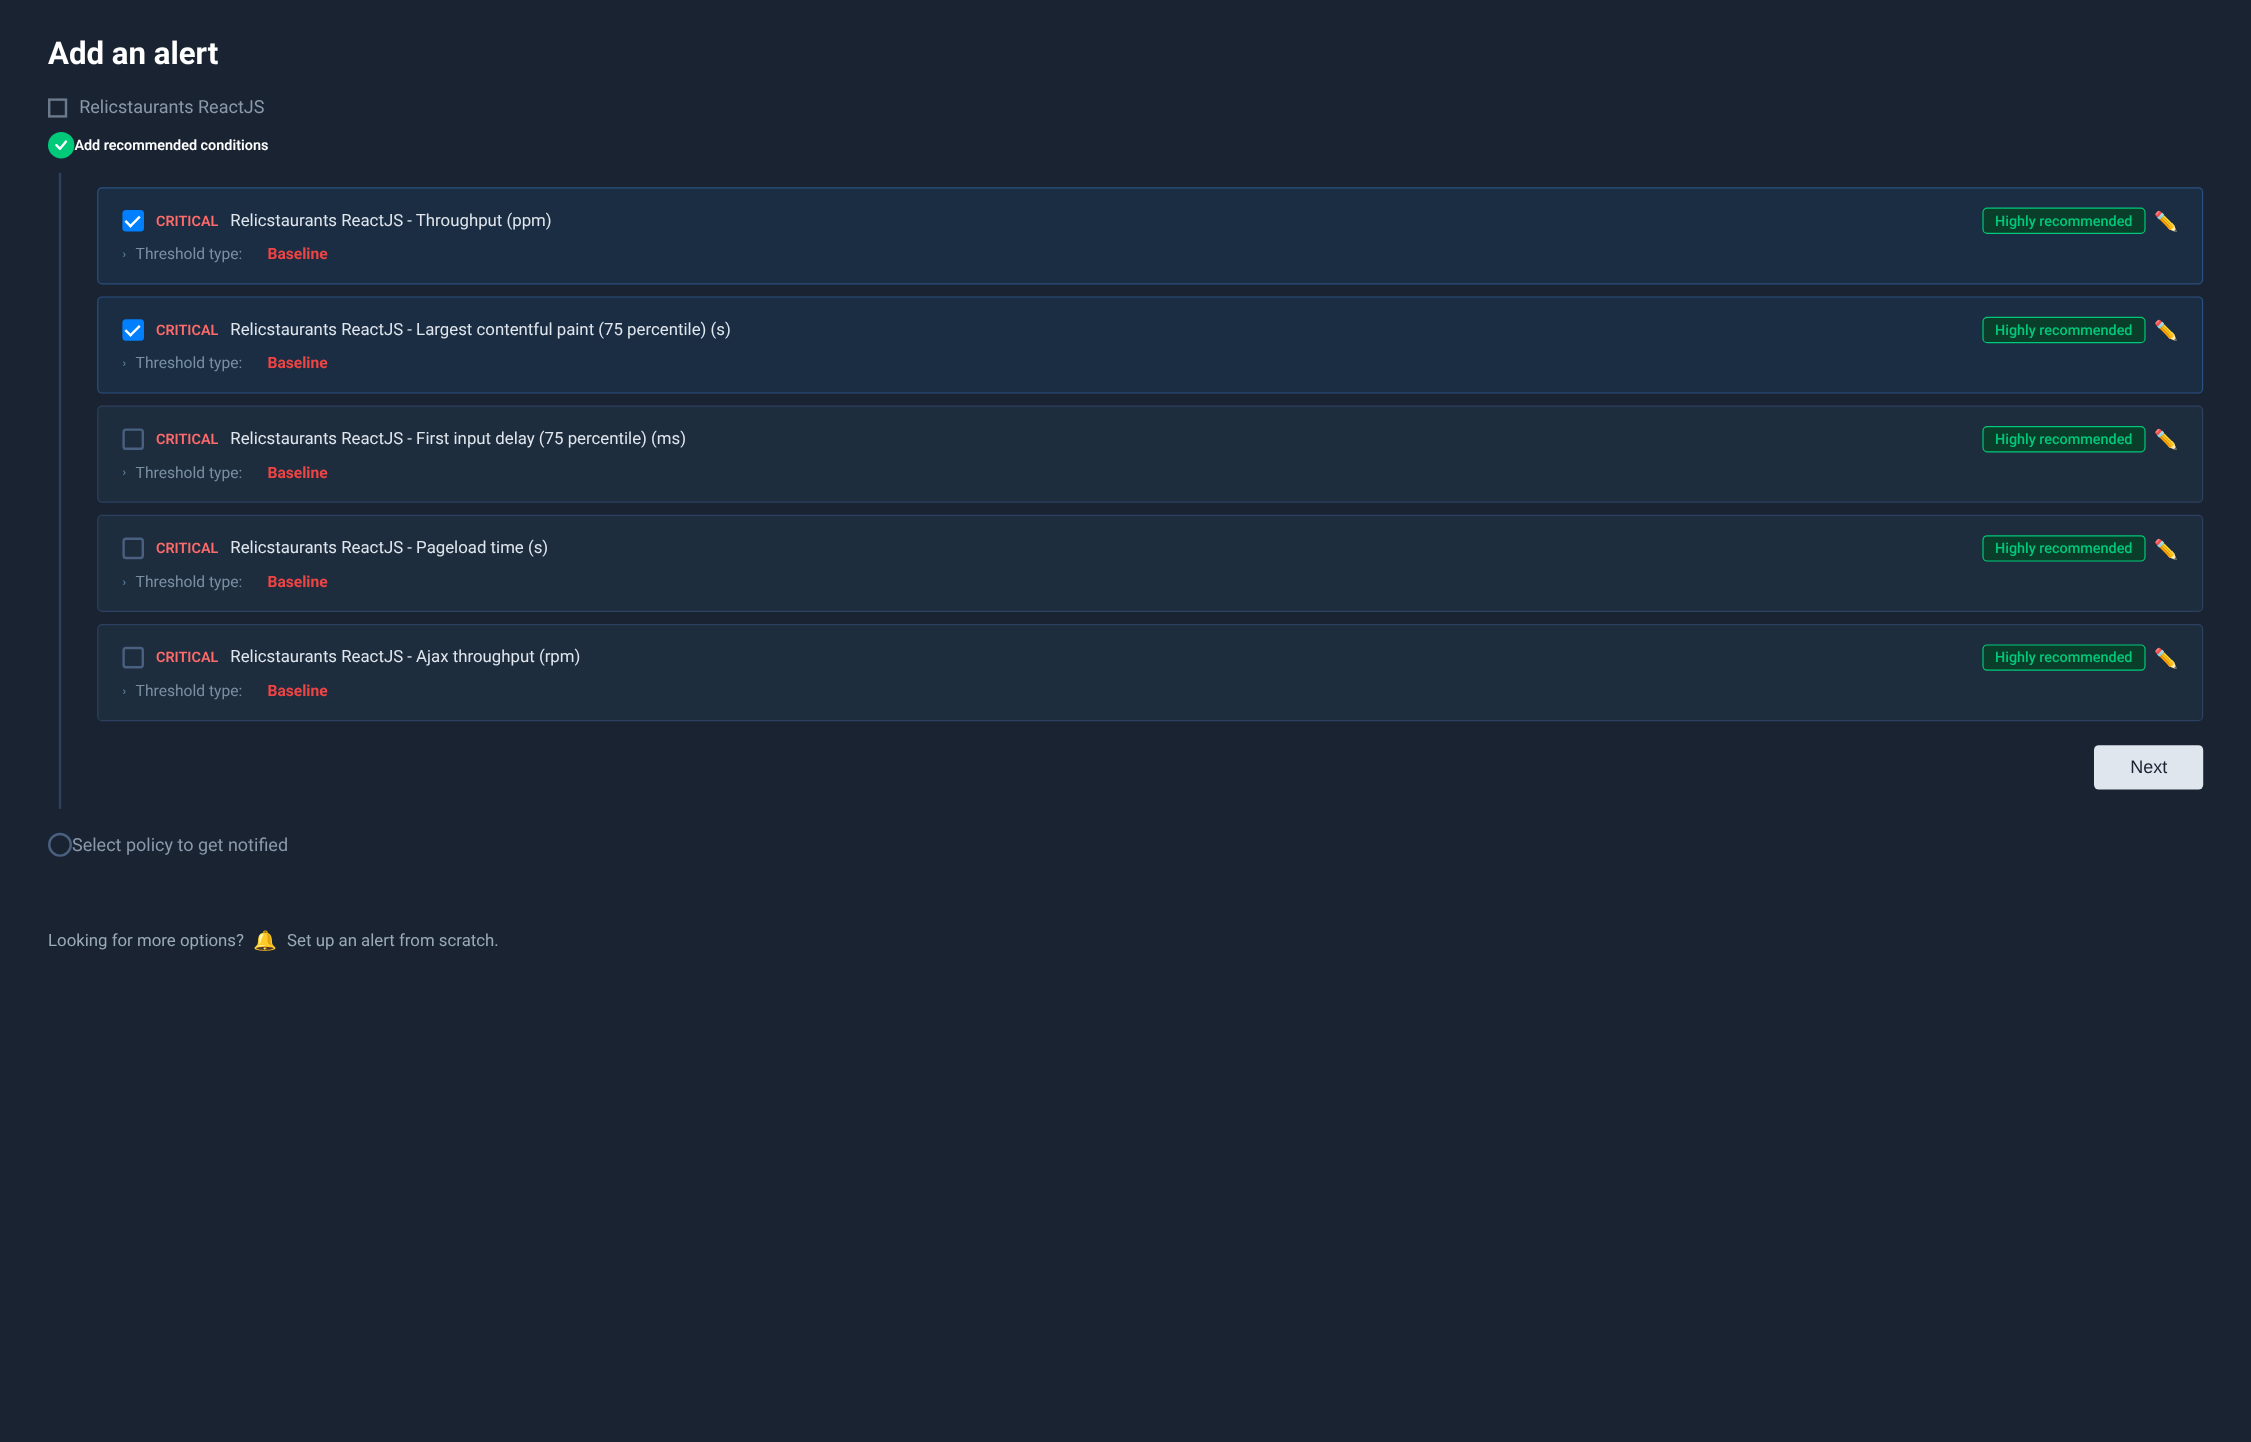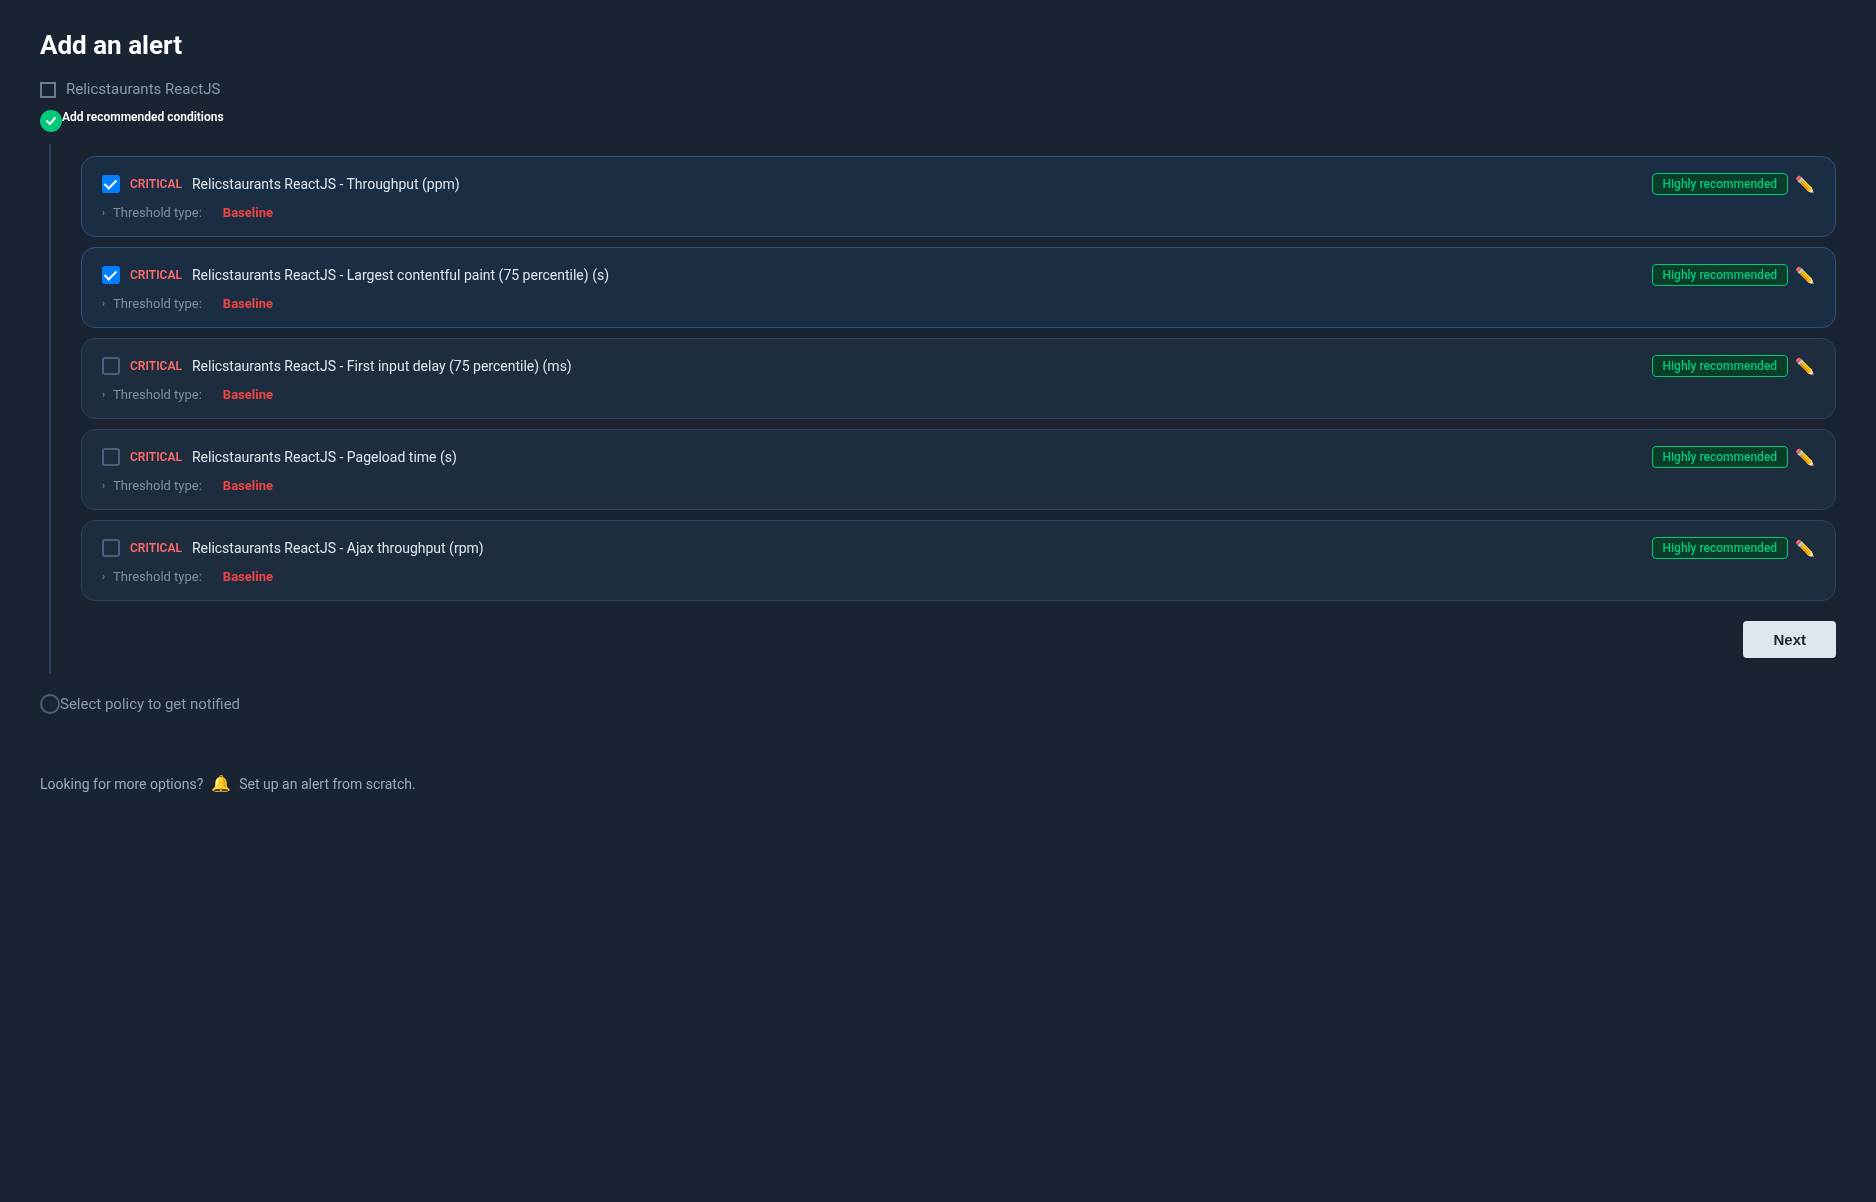--- a/index.html
+++ b/index.html
@@ -20,21 +20,21 @@
 
     .page-title {
       font-size: 26px;
       font-weight: 700;
       color: #ffffff;
       margin-bottom: 20px;
     }
 
     .step-item {
       display: flex;
-      align-items: flex-start;
+      align-items: center;
       margin-bottom: 12px;
     }
 
     .step-icon-square {
       width: 16px;
       height: 16px;
       border: 2px solid #6b7a8d;
       background: transparent;
       margin-right: 10px;
       margin-top: 2px;
@@ -62,21 +62,21 @@
 
     .section-description {
       color: #9aabb8;
       font-size: 14px;
       margin-bottom: 20px;
     }
 
     .condition-card {
       background-color: #1e2d3e;
       border: 1px solid #2d4060;
-      border-radius: 14px;
+      border-radius: 4px;
       padding: 16px 20px;
       margin-bottom: 10px;
     }
 
     .condition-card-checked {
       background-color: #1a2d42;
       border: 1px solid #2a5080;
     }
 
     .condition-header {
@@ -187,21 +187,21 @@
       margin-top: 20px;
     }
 
     .next-button {
       background-color: #e0e6ed;
       color: #1a2332;
       border: none;
       border-radius: 4px;
       padding: 10px 30px;
       font-size: 15px;
-      font-weight: 700;
+      font-weight: 400;
       cursor: pointer;
     }
 
     .select-policy-step {
       display: flex;
       align-items: center;
       margin-top: 20px;
       gap: 0;
     }
 

